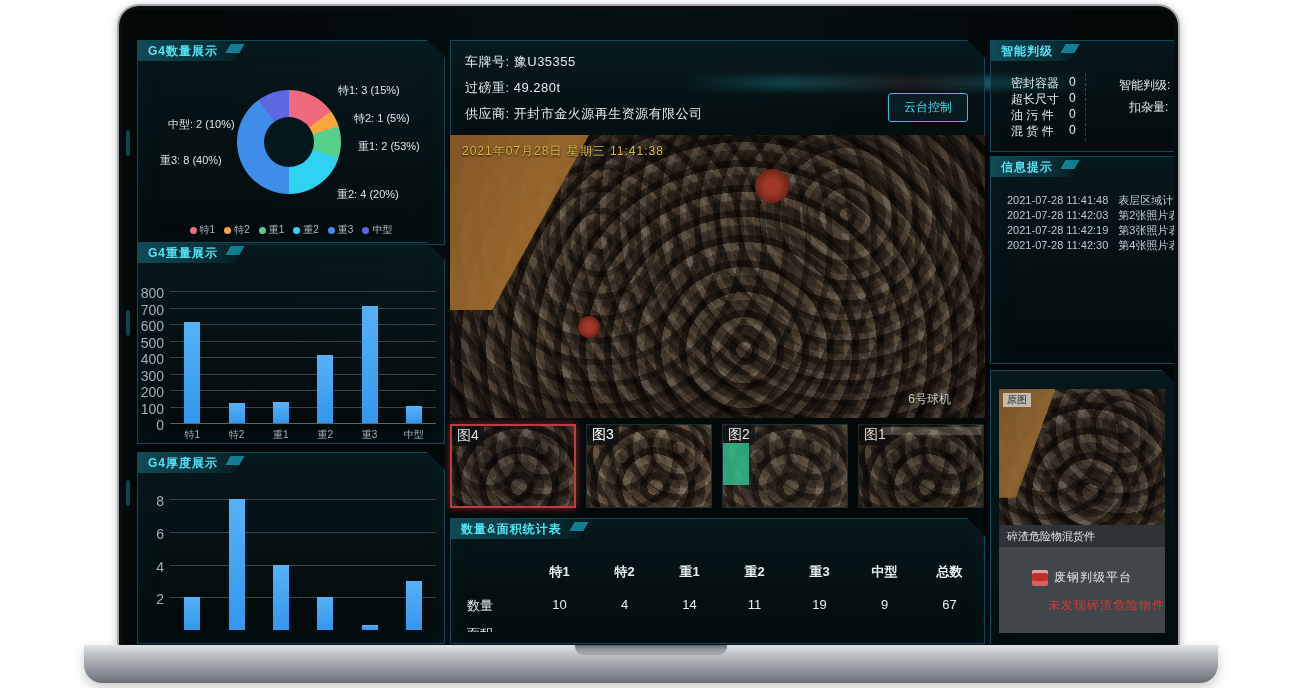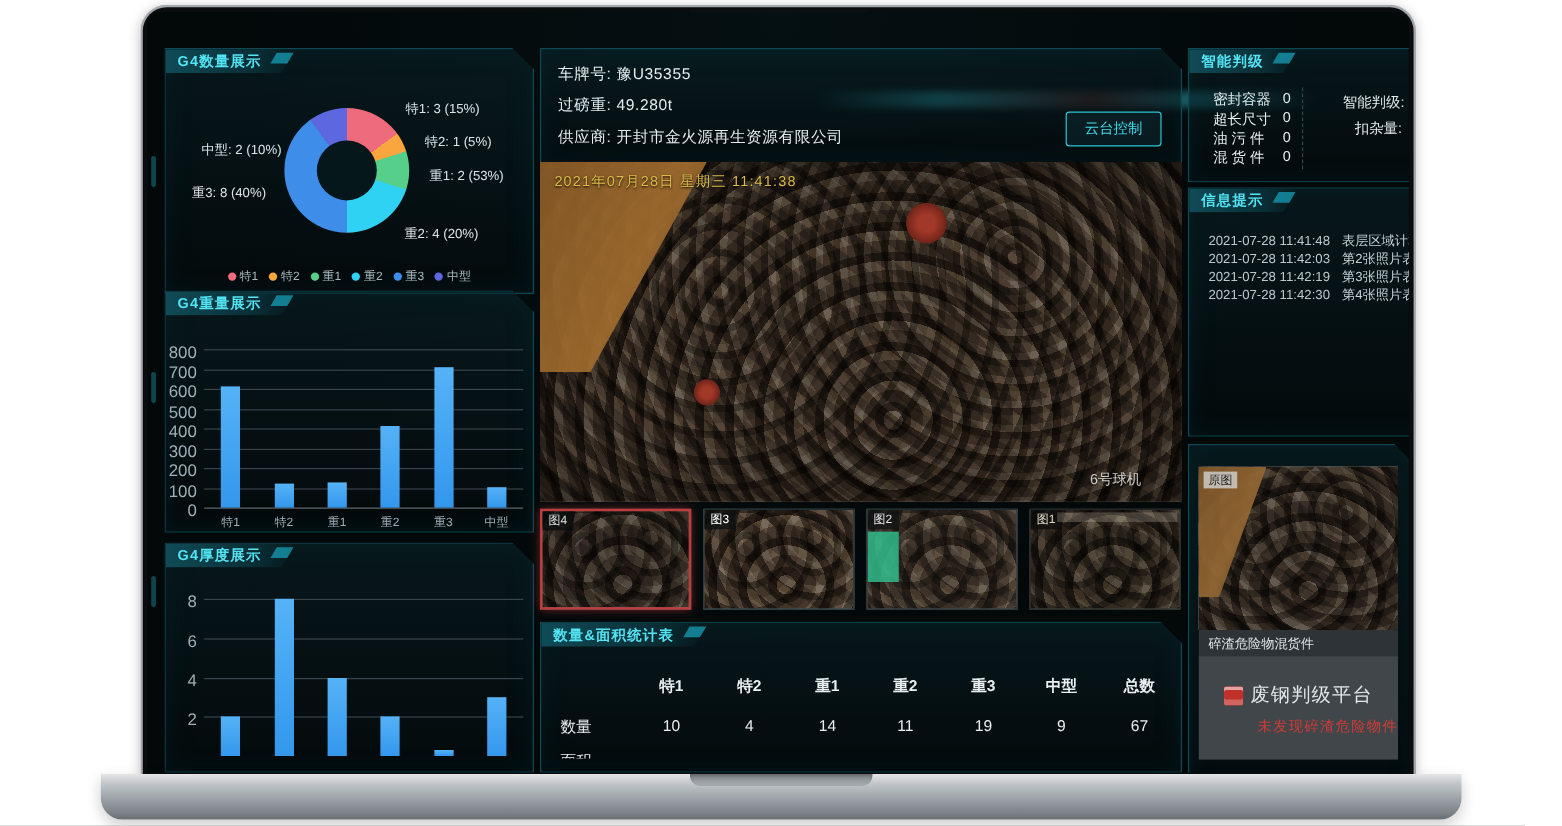--- a/index.html
+++ b/index.html
@@ -70,21 +70,21 @@
   .wedge{position:absolute;left:0;top:0;height:62%;width:26%;
       background:linear-gradient(115deg,#8a5b26,#a06c2e 55%,#6f4a1e);
       clip-path:polygon(0 0,100% 0,30% 100%,0 100%);opacity:.92;}
   .reddot{position:absolute;border-radius:50%;background:radial-gradient(circle,#a13828 30%,#6e2418 70%,transparent 72%);}
   .osd{position:absolute;left:12px;top:8px;font-size:12px;color:#dcbb47;text-shadow:0 1px 2px #000;letter-spacing:1px;}
   .cam-label{position:absolute;right:34px;bottom:10px;font-size:12px;color:#e8e8e4;opacity:.85;text-shadow:0 1px 2px #000;}
   .thumbs{position:absolute;display:flex;gap:10px;}
   .thumb{position:relative;width:126px;height:84px;border:1px solid #1a2a2e;cursor:pointer;overflow:hidden;}
   .thumb.sel{border:2px solid #e23c3c;box-shadow:0 0 8px rgba(226,60,60,.6);}
   .thumb .tag{position:absolute;left:0;top:0;background:rgba(10,12,14,.72);color:#e8eef0;
-      font-size:10px;padding:1px 5px;}
+      font-size:14px;padding:1px 5px;}
   .thumb .green-patch{position:absolute;left:0;top:18px;width:26px;height:42px;background:#2ec08d;opacity:.85;}
   .thumb .mini-osd{position:absolute;left:22px;top:2px;right:2px;height:8px;background:rgba(220,220,215,.25);}
 
   
   .trow{position:absolute;left:0;right:0;display:flex;}
   .tcell{flex:0 0 65px;text-align:center;font-size:13px;color:#e8eff1;}
   .tcell.lbl{flex:0 0 76px;text-align:left;padding-left:16px;}
   .trow.head .tcell{font-weight:bold;}
   .row-clip{position:absolute;left:0;right:0;height:7px;overflow:hidden;}
 
@@ -95,21 +95,21 @@
   .log{position:absolute;font-size:11px;color:#bcc7cc;white-space:nowrap;}
   .log .msg{margin-left:10px;color:#c6d1d5;}
   .rev-tag{position:absolute;left:4px;top:4px;background:rgba(225,226,224,.78);color:#24282b;
       font-size:10px;padding:0 4px;}
   .rev-caption{position:absolute;background:#2e3338;color:#dde4e7;font-size:11px;
       padding:4px 8px;white-space:nowrap;}
   .rev-box{position:absolute;background:#41464b;}
   .brand-row{position:absolute;left:0;right:0;display:flex;justify-content:center;align-items:center;gap:6px;}
   .brand-badge{width:16px;height:16px;background:#c2302a;border-radius:2px;
       box-shadow:inset 0 3px 0 rgba(255,255,255,.55), inset 0 -5px 0 rgba(255,255,255,.25);}
-  .brand-text{font-size:16px;color:#e2e7e9;letter-spacing:1px;}
+  .brand-text{font-size:12px;color:#e2e7e9;letter-spacing:1px;}
   .rev-result{position:absolute;left:0;right:0;text-align:right;font-size:12px;color:#d23b35;letter-spacing:1px;}
 </style>
 </head>
 <body>
 
 <div class="lid">
   <div class="notch"></div>
 </div>
 
 <div class="screen">

